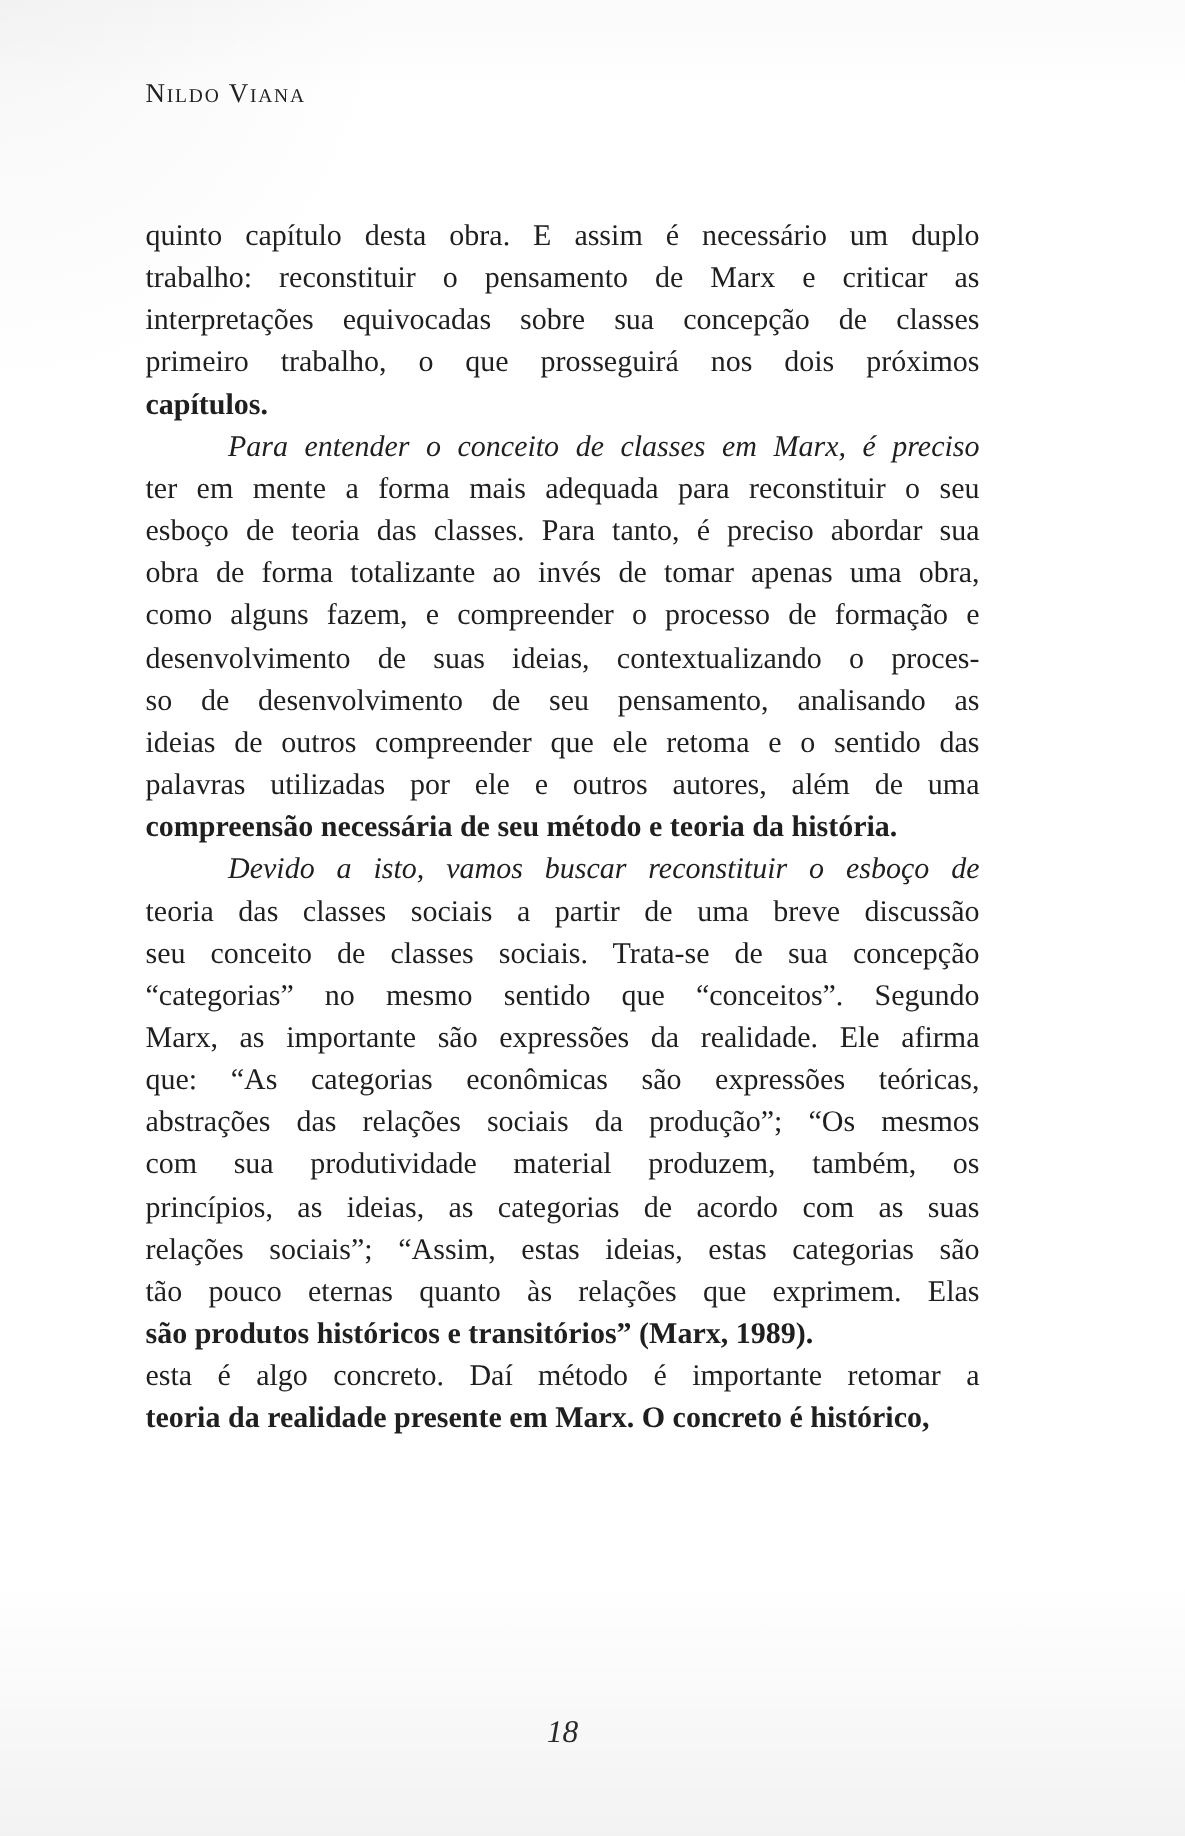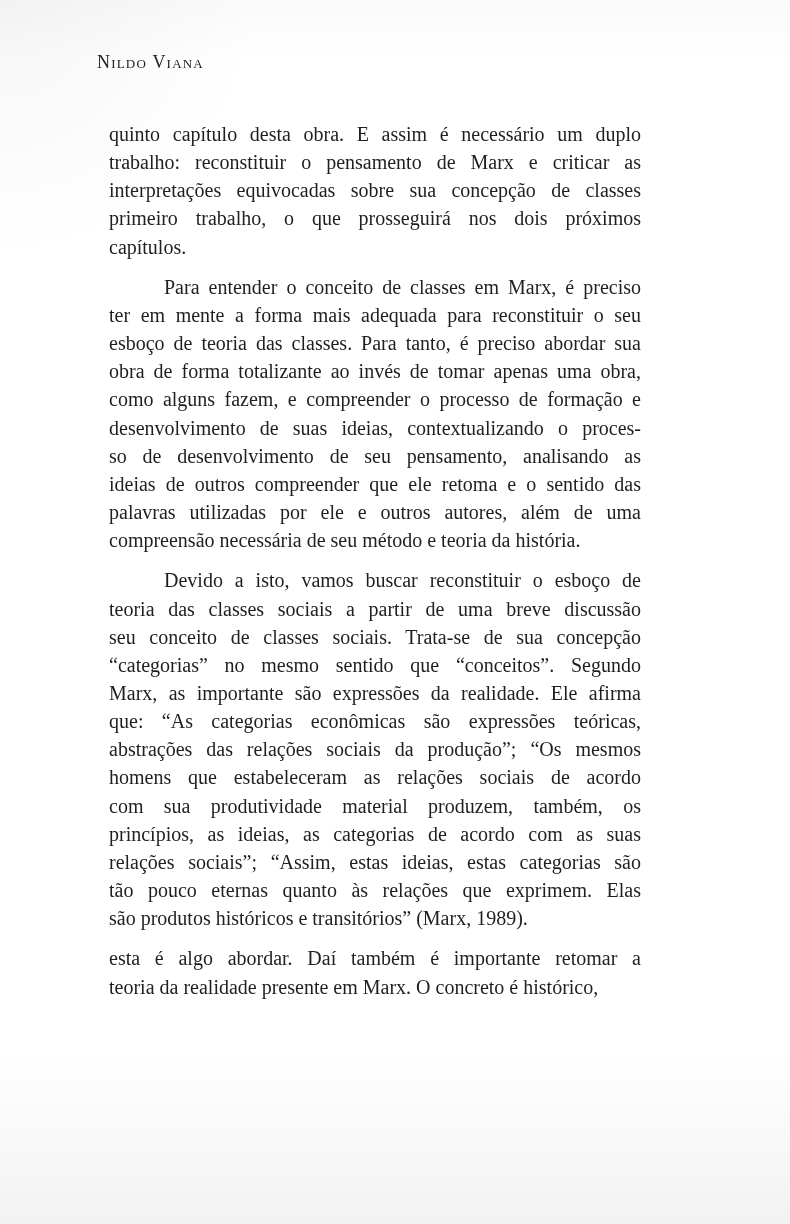--- a/index.html
+++ b/index.html
@@ -17,40 +17,40 @@
   }
   .page {
     position: relative;
     width: 790px;
     height: 1224px;
     box-sizing: border-box;
     padding: 52px 0 0 97px;
   }
   .running-header {
     width: 556px;
-    margin-bottom: 47px;
+    margin-bottom: 70px;
     font-size: 18px;
     font-variant-caps: small-caps;
     letter-spacing: 1.2px;
     color: #222222;
   }
   .text-column {
     width: 556px;
   }
-  .paragraph { margin: 12px; padding: 0; }
+  .paragraph { margin: 0; padding: 0; }
   .text-line {
     font-size: 20px;
     line-height: 28.15px;
     text-align: justify;
     text-align-last: justify;
     white-space: normal;
     color: #1f1f1f;
   }
-  .text-line.last { text-align-last: left; }
-  .text-line.indent { text-indent: 55px; }
+  .text-line.last { text-align-last: left; font-weight: bold; }
+  .text-line.indent { text-indent: 55px; font-style: italic; }
   .page-footer {
     position: absolute;
     left: 97px;
     top: 1142px;
     width: 556px;
     text-align: center;
   }
   .page-number {
     font-size: 21px;
     font-style: italic;
@@ -86,26 +86,28 @@
         <div class="text-line last">compreensão necessária de seu método e teoria da história.</div>
       </div>
       <div class="paragraph">
         <div class="text-line indent">Devido a isto, vamos buscar reconstituir o esboço de</div>
         <div class="text-line">teoria das classes sociais a partir de uma breve discussão</div>
         <div class="text-line">seu conceito de classes sociais. Trata-se de sua concepção</div>
         <div class="text-line">“categorias” no mesmo sentido que “conceitos”. Segundo</div>
         <div class="text-line">Marx, as importante são expressões da realidade. Ele afirma</div>
         <div class="text-line">que: “As categorias econômicas são expressões teóricas,</div>
         <div class="text-line">abstrações das relações sociais da produção”; “Os mesmos</div>
-        <div class="text-line">homens que estabeleceram as relações sociais de acordo</div>
         <div class="text-line">com sua produtividade material produzem, também, os</div>
         <div class="text-line">princípios, as ideias, as categorias de acordo com as suas</div>
         <div class="text-line">relações sociais”; “Assim, estas ideias, estas categorias são</div>
         <div class="text-line">tão pouco eternas quanto às relações que exprimem. Elas</div>
         <div class="text-line last">são produtos históricos e transitórios” (Marx, 1989).</div>
       </div>
       <div class="paragraph">
-        <div class="text-line">esta é algo abordar. Daí também é importante retomar a</div>
+        <div class="text-line">esta é algo concreto. Daí método é importante retomar a</div>
         <div class="text-line last">teoria da realidade presente em Marx. O concreto é histórico,</div>
       </div>
     </main>
 
+  <footer class="page-footer">
+    <span class="page-number">18</span>
+  </footer>
 </div>
 
 </body></html>

